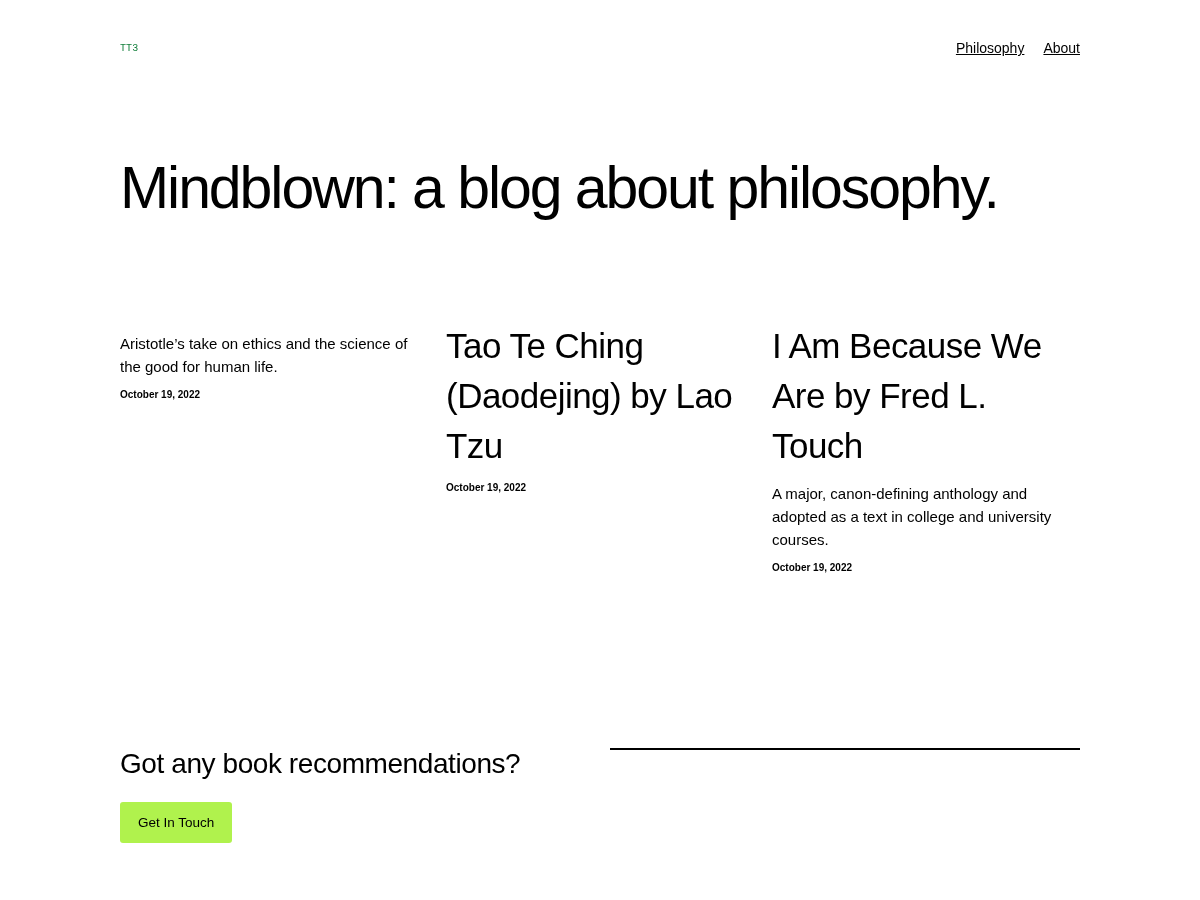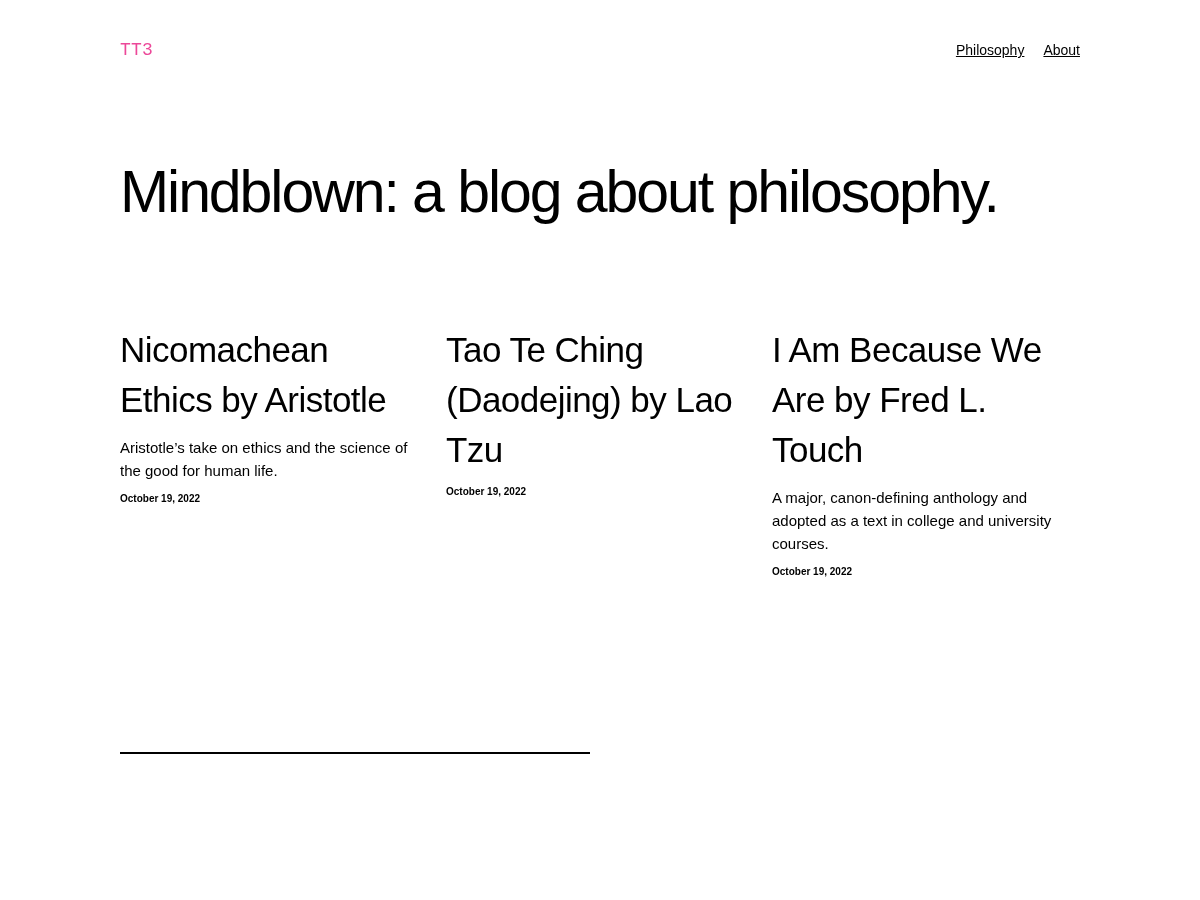--- a/index.html
+++ b/index.html
@@ -17,24 +17,24 @@
   }
 
   
   .site-header {
     display: flex;
     justify-content: space-between;
     align-items: center;
     padding-top: 40px;
   }
   .site-logo {
-    font-size: 18px;
+    font-size: 10px;
     letter-spacing: 0.01em;
     text-decoration: none;
-    color: #ec4899;
+    color: #15803d;
     cursor: pointer;
     font-family: Liberation Mono, monospace;
   }
   .site-nav {
     display: flex;
     gap: 19px;
     text-decoration: underline;
   }
   .site-nav a {
     font-size: 14px;
@@ -134,23 +134,20 @@
       <a>Philosophy</a>
       <a>About</a>
     </nav>
   </header>
 
   <h1 class="hero-title">Mindblown: a blog about philosophy.</h1>
 
   <div class="posts">
 
     <article class="post">
-      <h2 class="post-title">
-        <a>Nicomachean Ethics by Aristotle</a>
-      </h2>
       <p class="post-excerpt">Aristotle’s take on ethics and the science of the good for human life.</p>
       <p class="post-date">October 19, 2022</p>
     </article>
 
     <article class="post">
       <h2 class="post-title">
         <a>Tao Te Ching (Daodejing) by Lao Tzu</a>
       </h2>
       <p class="post-date">October 19, 2022</p>
     </article>
@@ -159,20 +156,24 @@
       <h2 class="post-title">
         <a>I Am Because We Are by Fred L. Touch</a>
       </h2>
       <p class="post-excerpt">A major, canon-defining anthology and adopted as a text in college and university courses.</p>
       <p class="post-date">October 19, 2022</p>
     </article>
 
   </div>
 
   <section class="cta">
+    <div class="cta-left">
+      <h2 class="cta-heading">Got any book recommendations?</h2>
+      <a class="cta-button" style="background-color: rgb(176, 242, 77);">Get In Touch</a>
+    </div>
     <div class="cta-right">
       <hr class="cta-separator">
     </div>
   </section>
 
   <div class="page-bottom-spacer"></div>
 
 </div>
 
 </body></html>

